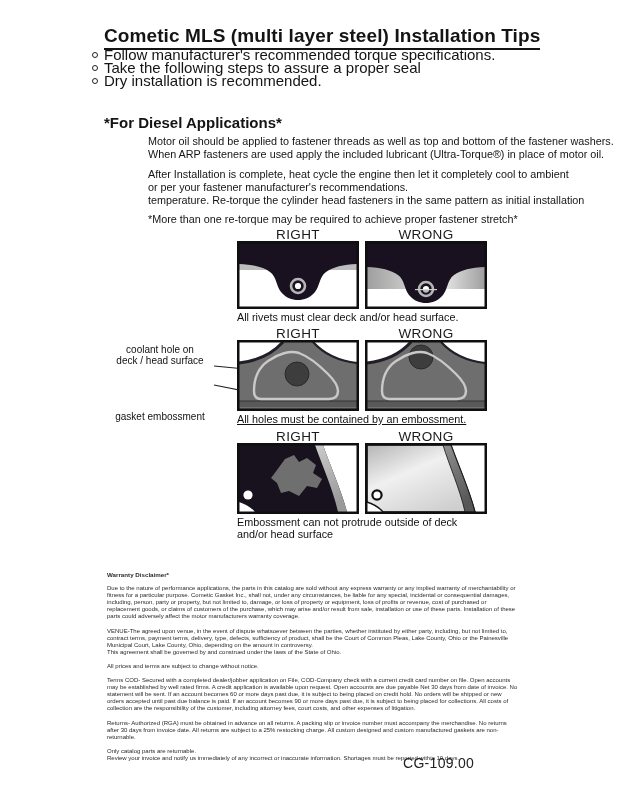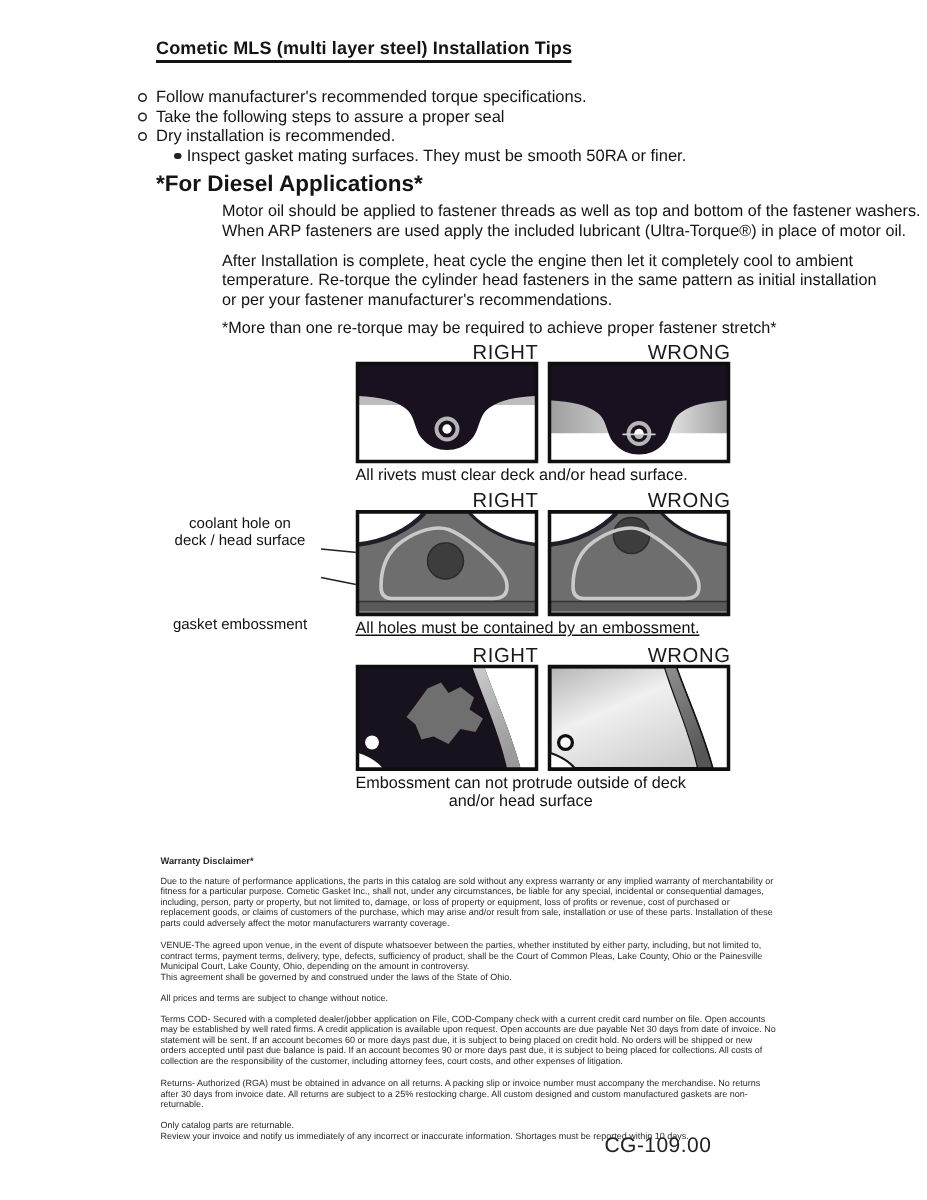--- a/index.html
+++ b/index.html
@@ -3,45 +3,45 @@
 <meta charset="utf-8">
 <style>
   html,body{margin:0;padding:0;background:#e8e8e8;}
   .page{
     position:relative;width:618px;height:800px;background:#ffffff;
     font-family:"Liberation Sans", sans-serif;color:#141414;overflow:hidden;
     margin:0 auto;
   }
   .title{
     position:absolute;left:104px;top:25px;
-    font-size:12px;font-weight:bold;letter-spacing:0.1px;
+    font-size:19px;font-weight:bold;letter-spacing:0.1px;
     border-bottom:2px solid #141414;padding-bottom:1px;white-space:nowrap;
   }
-  .bullets{position:absolute;left:92px;top:58px;font-size:11px;}
+  .bullets{position:absolute;left:92px;top:48px;font-size:15px;}
   .brow{display:flex;align-items:center;height:13.2px;white-space:nowrap;}
   .brow.sub{margin-left:24px;}
   .bullet-circle{
     width:4px;height:4px;border:1px solid #222;border-radius:50%;
     margin-right:6px;flex:0 0 auto;
   }
   .bullet-dot{
     width:4.5px;height:4.5px;background:#222;border-radius:50%;
     margin-right:4px;flex:0 0 auto;
   }
   .diesel{position:absolute;left:104px;top:116px;font-size:10.8px;line-height:13.2px;}
   .diesel-h{font-size:15px;font-weight:bold;margin-bottom:6px;}
   .dline{white-space:nowrap;padding-left:44px;}
   .dgap{height:6px;}
   .rw-label{
-    position:absolute;width:122px;text-align:right;
+    position:absolute;width:122px;text-align:center;
     font-size:13.5px;letter-spacing:0.4px;color:#1a1a1a;white-space:nowrap;
   }
   .dbox{position:absolute;width:122px;}
   .dbox svg{display:block;}
-  .caption{position:absolute;left:237px;font-size:10.8px;line-height:12px;white-space:nowrap;color:#111;text-align:center;}
+  .caption{position:absolute;left:237px;font-size:10.8px;line-height:12px;white-space:nowrap;color:#111;}
   .ann{
     position:absolute;left:108px;width:104px;text-align:center;
     font-size:10px;line-height:11px;color:#111;
   }
   .leader{position:absolute;left:108px;top:342px;}
   .fineprint{position:absolute;left:107px;top:571px;width:413px;font-size:6px;line-height:7.1px;color:#2a2a2a;}
   .fp-h{font-weight:bold;font-size:6.2px;margin-bottom:7px;}
   .fp{margin:0;}
   .fp-gap{margin-bottom:7px;}
   .footer-code{position:absolute;left:387px;top:755px;font-size:14px;color:#222;letter-spacing:0.3px;margin-left:16px;}
@@ -59,34 +59,30 @@
       <span>Follow manufacturer's recommended torque specifications.</span>
     </div>
     <div class="brow">
       <span class="bullet-circle"></span>
       <span>Take the following steps to assure a proper seal</span>
     </div>
     <div class="brow">
       <span class="bullet-circle"></span>
       <span>Dry installation is recommended.</span>
     </div>
-    <div class="brow sub">
-      <span class="bullet-dot"></span>
-      <span>Inspect gasket mating surfaces.  They must be smooth 50RA or finer.</span>
-    </div>
   </div>
 
   <div class="diesel">
     <div class="diesel-h">*For Diesel Applications*</div>
     <div class="dline">Motor oil should be applied to fastener threads as well as top and bottom of the fastener washers.</div>
     <div class="dline">When ARP fasteners are used apply the included lubricant (Ultra-Torque®) in place of motor oil.</div>
     <div class="dgap"></div>
     <div class="dline">After Installation is complete, heat cycle the engine then let it completely cool to ambient</div>
+    <div class="dline">or per your fastener manufacturer's recommendations.</div>
     <div class="dline">temperature. Re-torque the cylinder head fasteners in the same pattern as initial installation</div>
-    <div class="dline">or per your fastener manufacturer's recommendations.</div>
     <div class="dgap"></div>
     <div class="dline">*More than one re-torque may be required to achieve proper fastener stretch*</div>
   </div>
 
   <div class="rw-label" style="left:237px;top:227px;">RIGHT</div>
   <div class="rw-label" style="left:365px;top:227px;">WRONG</div>
 
   <div class="dbox" style="left:237px;top:241px;">
     <svg width="122" height="68" viewBox="0 0 122 68">
       <rect x="0" y="0" width="122" height="68" fill="#ffffff"></rect>

